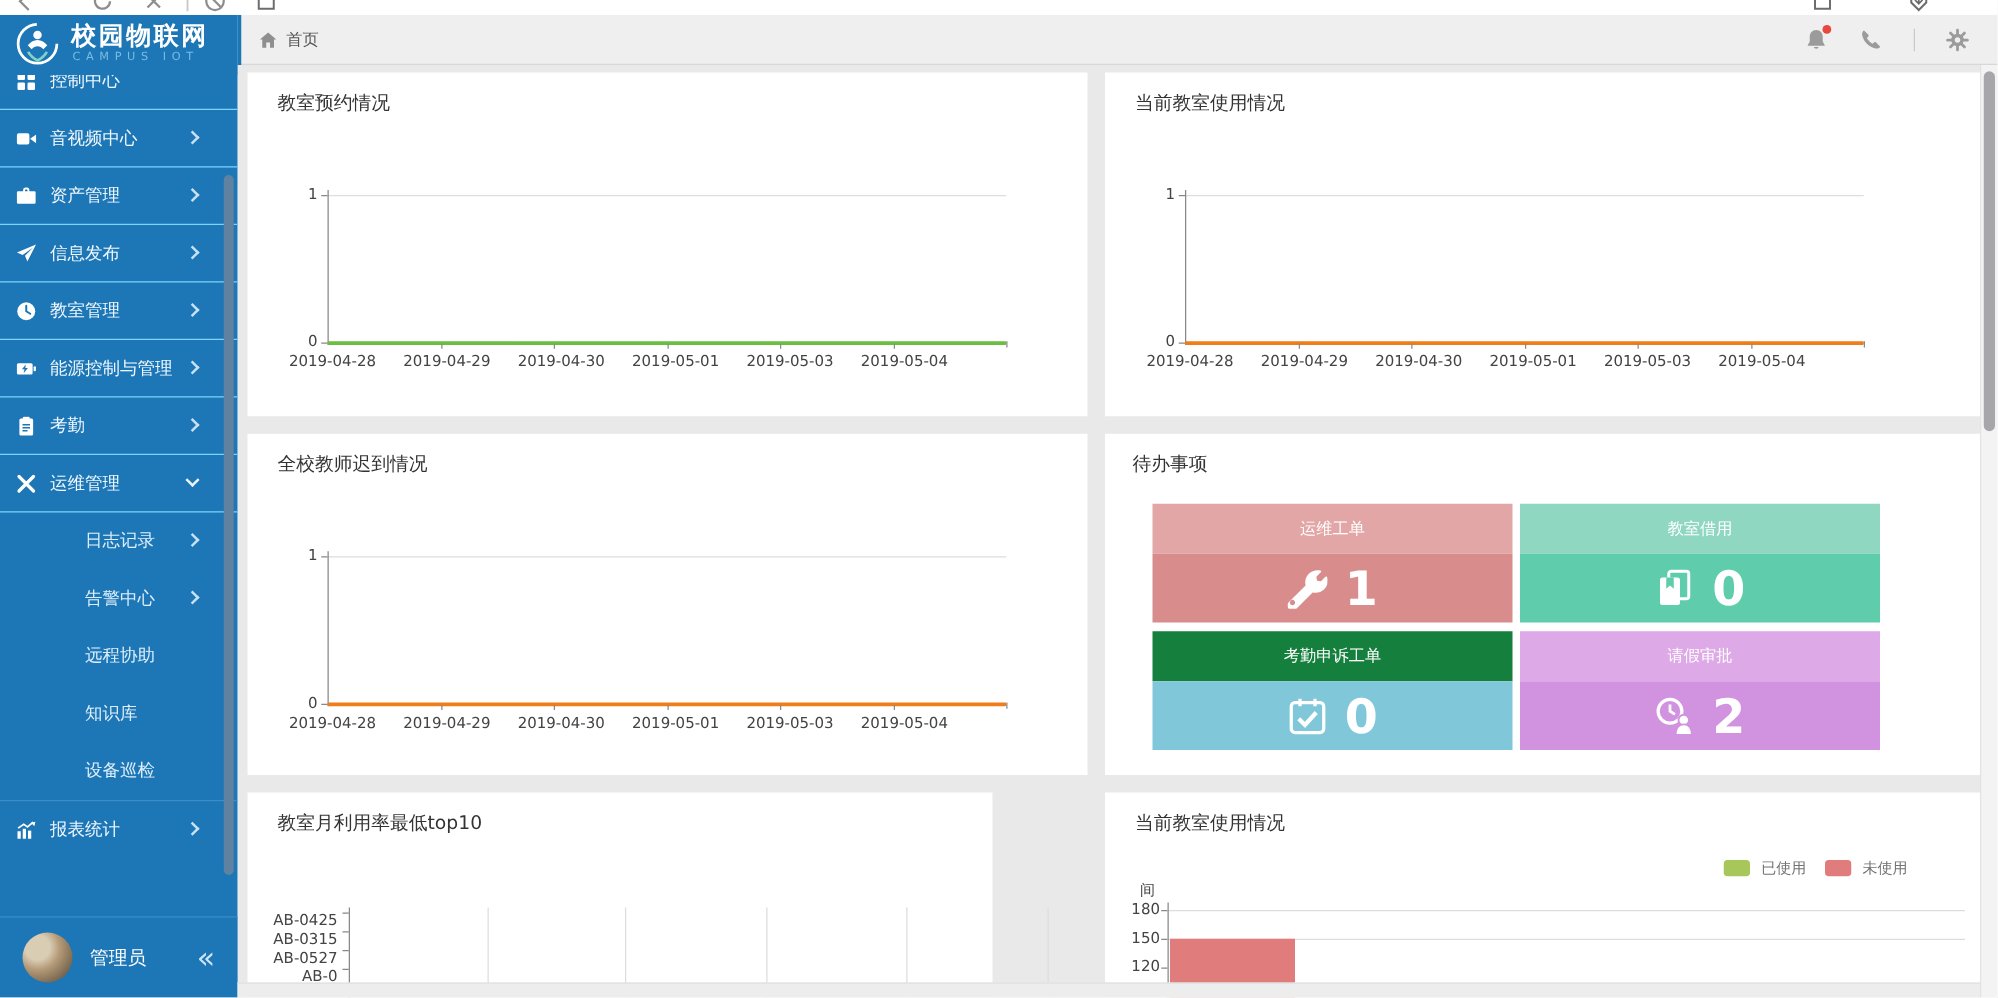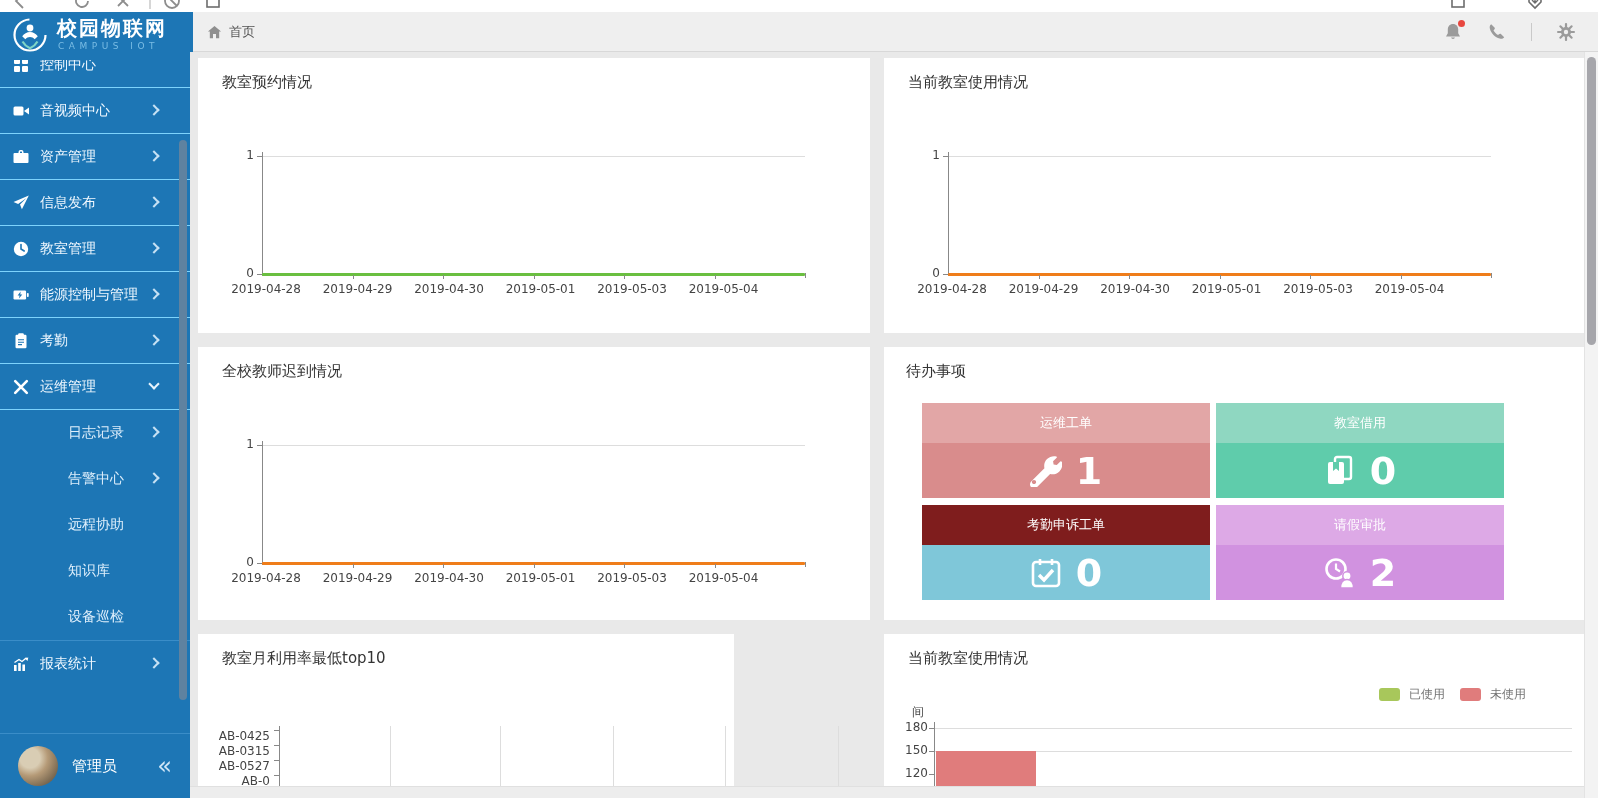--- a/index.html
+++ b/index.html
@@ -47,21 +47,21 @@
   .nav-sep { width:1px; height:18px; background:#c9c9c9; }
 
   
   .content { position:absolute; left:190px; top:52px; width:1394px; height:746px; background:#e9e9e9; overflow:hidden; }
   .card { position:absolute; background:#fff; }
   .card-title { position:absolute; left:24px; top:15px; font-size:15px; color:#333; }
   #c1 { left:8px; top:6px; width:672px; height:275px; }
   #c2 { left:694px; top:6px; width:700px; height:275px; }
   #c3 { left:8px; top:295px; width:672px; height:273px; }
   #c4 { left:694px; top:295px; width:700px; height:273px; }
-  #c5 { left:8px; top:582px; width:536px; height:164px; }
+  #c5 { left:8px; top:582px; width:596px; height:164px; }
   #c6 { left:694px; top:582px; width:700px; height:164px; }
 
   .hline { position:absolute; height:1px; background:#ddd; }
   .vline { position:absolute; width:1px; background:#ddd; }
   .vax   { position:absolute; width:1px; background:#888; }
   .stub  { position:absolute; background:#888; }
   .ylab  { position:absolute; width:22px; text-align:right; font-size:12px; color:#444; }
   .xlab  { position:absolute; width:78px; text-align:center; font-size:12px; color:#444; white-space:nowrap; }
   .dline { position:absolute; height:3px; border-radius:1px; }
   .catlab { position:absolute; left:0; width:72px; text-align:right; font-size:12px; color:#444; height:15px; line-height:15px; }
@@ -382,21 +382,21 @@
               <svg viewBox="0 0 32 32">
                 <rect x="11" y="2" width="16" height="22" rx="2" fill="none" stroke="#fff" stroke-width="2.4"></rect>
                 <rect x="4" y="7" width="16" height="22" rx="2" fill="#fff"></rect>
                 <path d="M9 7v9l3-2.6L15 16V7z" fill="#5fccab"></path>
               </svg>
             </span>
             <span class="tnum">0</span>
           </div>
         </div>
         <div class="tcard" style="left: 0px; top: 102px;">
-          <div class="thead" style="background: #7f1d1d;">
+          <div class="thead" style="background: #15803d;">
             <span>考勤申诉工单</span>
           </div>
           <div class="tbody2" style="background: rgb(127, 199, 217);">
             <span class="ticon">
               <svg viewBox="0 0 32 32">
                 <rect x="3" y="5" width="26" height="24" rx="3" fill="none" stroke="#fff" stroke-width="2.6"></rect>
                 <path d="M10 2v6M22 2v6" stroke="#fff" stroke-width="2.6"></path>
                 <path d="M9 18l5 5 9-10" fill="none" stroke="#fff" stroke-width="3.4"></path>
               </svg>
             </span>

